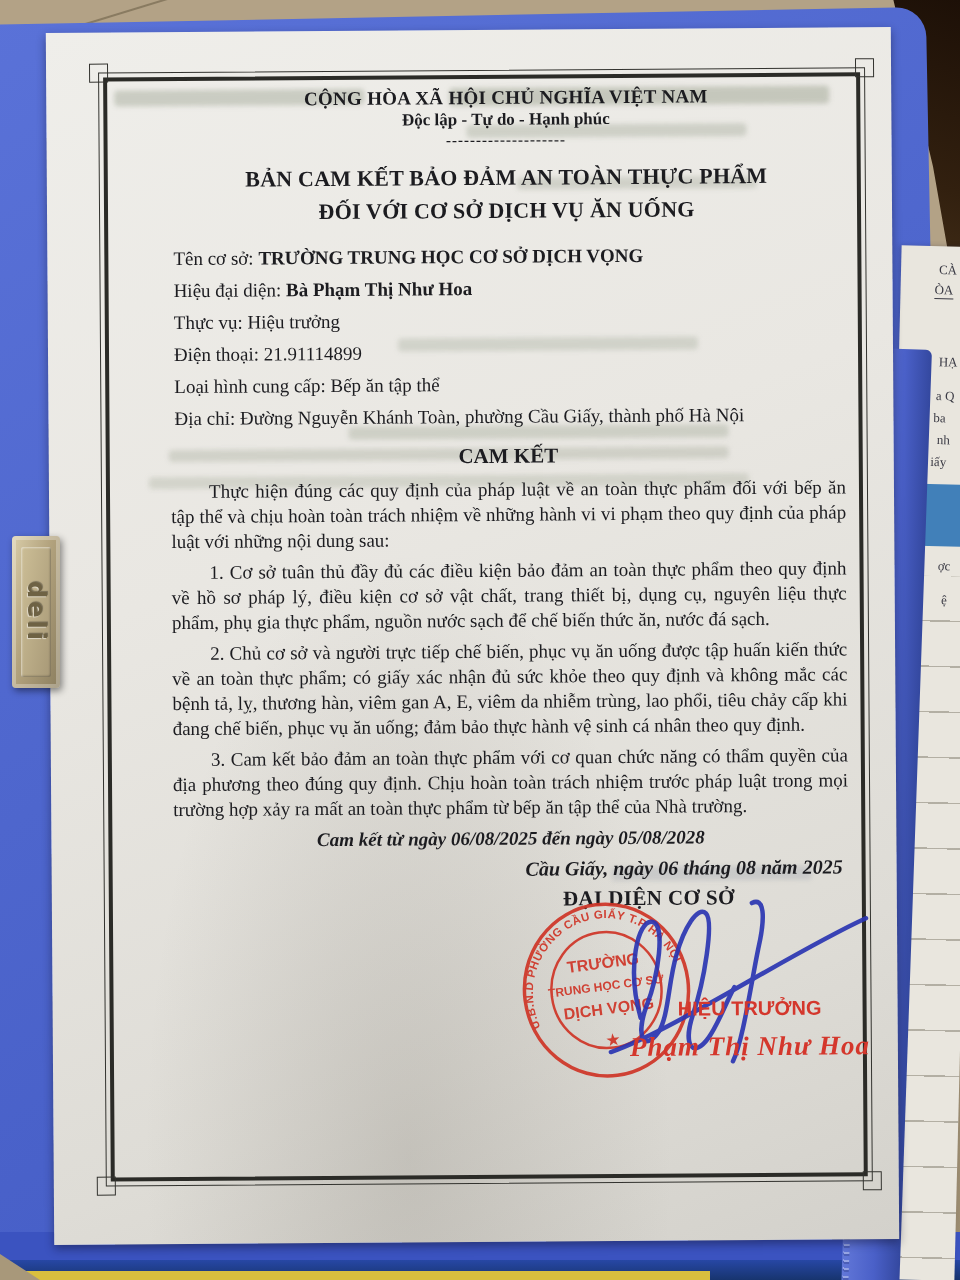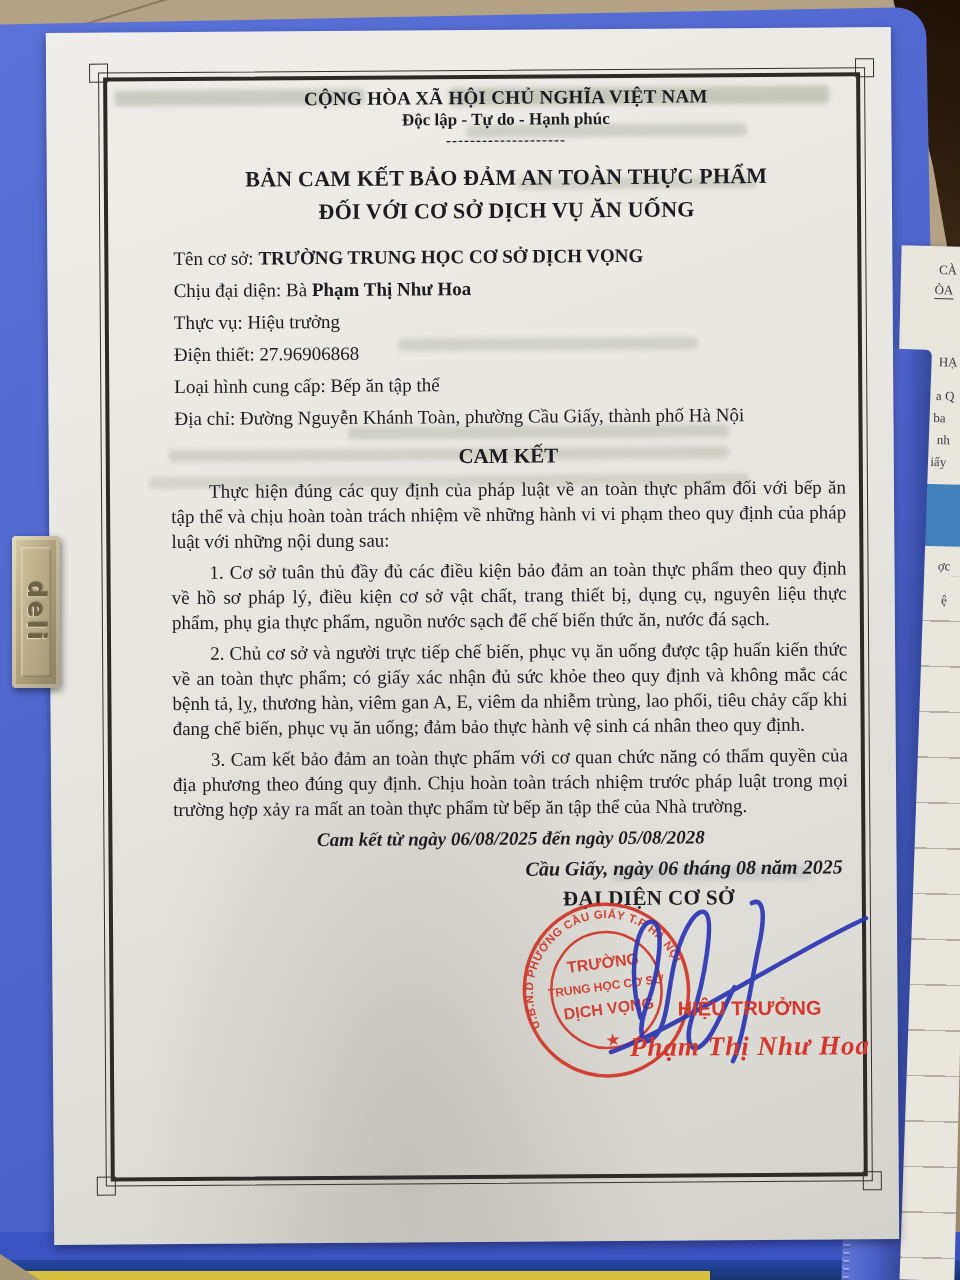--- a/index.html
+++ b/index.html
@@ -141,23 +141,23 @@
       <div class="nat2">Độc lập - Tự do - Hạnh phúc</div>
       <div class="dashline">--------------------</div>
 
       <div class="doc-title">
         <span>BẢN CAM KẾT BẢO ĐẢM AN TOÀN THỰC PHẨM</span><br>
         <span>ĐỐI VỚI CƠ SỞ DỊCH VỤ ĂN UỐNG</span>
       </div>
 
       <div class="fields">
         <div class="field-row"><span>Tên cơ sở:</span><span style="white-space:pre;"> </span><span class="val-bold">TRƯỜNG TRUNG HỌC CƠ SỞ DỊCH VỌNG</span></div>
-        <div class="field-row"><span>Chịu đại diện:</span><span style="white-space:pre;"> Bà </span><span class="val-bold">Phạm Thị Như Hoa</span></div>
+        <div class="field-row"><span>Hiệu đại diện:</span><span style="white-space:pre;font-weight:bold;"> Bà </span><span class="val-bold">Phạm Thị Như Hoa</span></div>
         <div class="field-row"><span>Thực vụ:</span><span style="white-space:pre;"> </span><span>Hiệu trưởng</span></div>
-        <div class="field-row"><span>Điện thiết:</span><span style="white-space:pre;"> </span><span>27.96906868</span></div>
+        <div class="field-row"><span>Điện thoại:</span><span style="white-space:pre;"> </span><span>21.91114899</span></div>
         <div class="field-row"><span>Loại hình cung cấp:</span><span style="white-space:pre;"> </span><span>Bếp ăn tập thể</span></div>
         <div class="field-row"><span>Địa chỉ:</span><span style="white-space:pre;"> </span><span>Đường Nguyễn Khánh Toàn, phường Cầu Giấy, thành phố Hà Nội</span></div>
       </div>
 
       <div class="sec-head">CAM KẾT</div>
 
       <p class="para">Thực hiện đúng các quy định của pháp luật về an toàn thực phẩm đối với bếp ăn tập thể và chịu hoàn toàn trách nhiệm về những hành vi vi phạm theo quy định của pháp luật với những nội dung sau:</p>
       <p class="para">1. Cơ sở tuân thủ đầy đủ các điều kiện bảo đảm an toàn thực phẩm theo quy định về hồ sơ pháp lý, điều kiện cơ sở vật chất, trang thiết bị, dụng cụ, nguyên liệu thực phẩm, phụ gia thực phẩm, nguồn nước sạch để chế biến thức ăn, nước đá sạch.</p>
       <p class="para">2. Chủ cơ sở và người trực tiếp chế biến, phục vụ ăn uống được tập huấn kiến thức về an toàn thực phẩm; có giấy xác nhận đủ sức khỏe theo quy định và không mắc các bệnh tả, lỵ, thương hàn, viêm gan A, E, viêm da nhiễm trùng, lao phổi, tiêu chảy cấp khi đang chế biến, phục vụ ăn uống; đảm bảo thực hành vệ sinh cá nhân theo quy định.</p>
       <p class="para">3. Cam kết bảo đảm an toàn thực phẩm với cơ quan chức năng có thẩm quyền của địa phương theo đúng quy định. Chịu hoàn toàn trách nhiệm trước pháp luật trong mọi trường hợp xảy ra mất an toàn thực phẩm từ bếp ăn tập thể của Nhà trường.</p>

